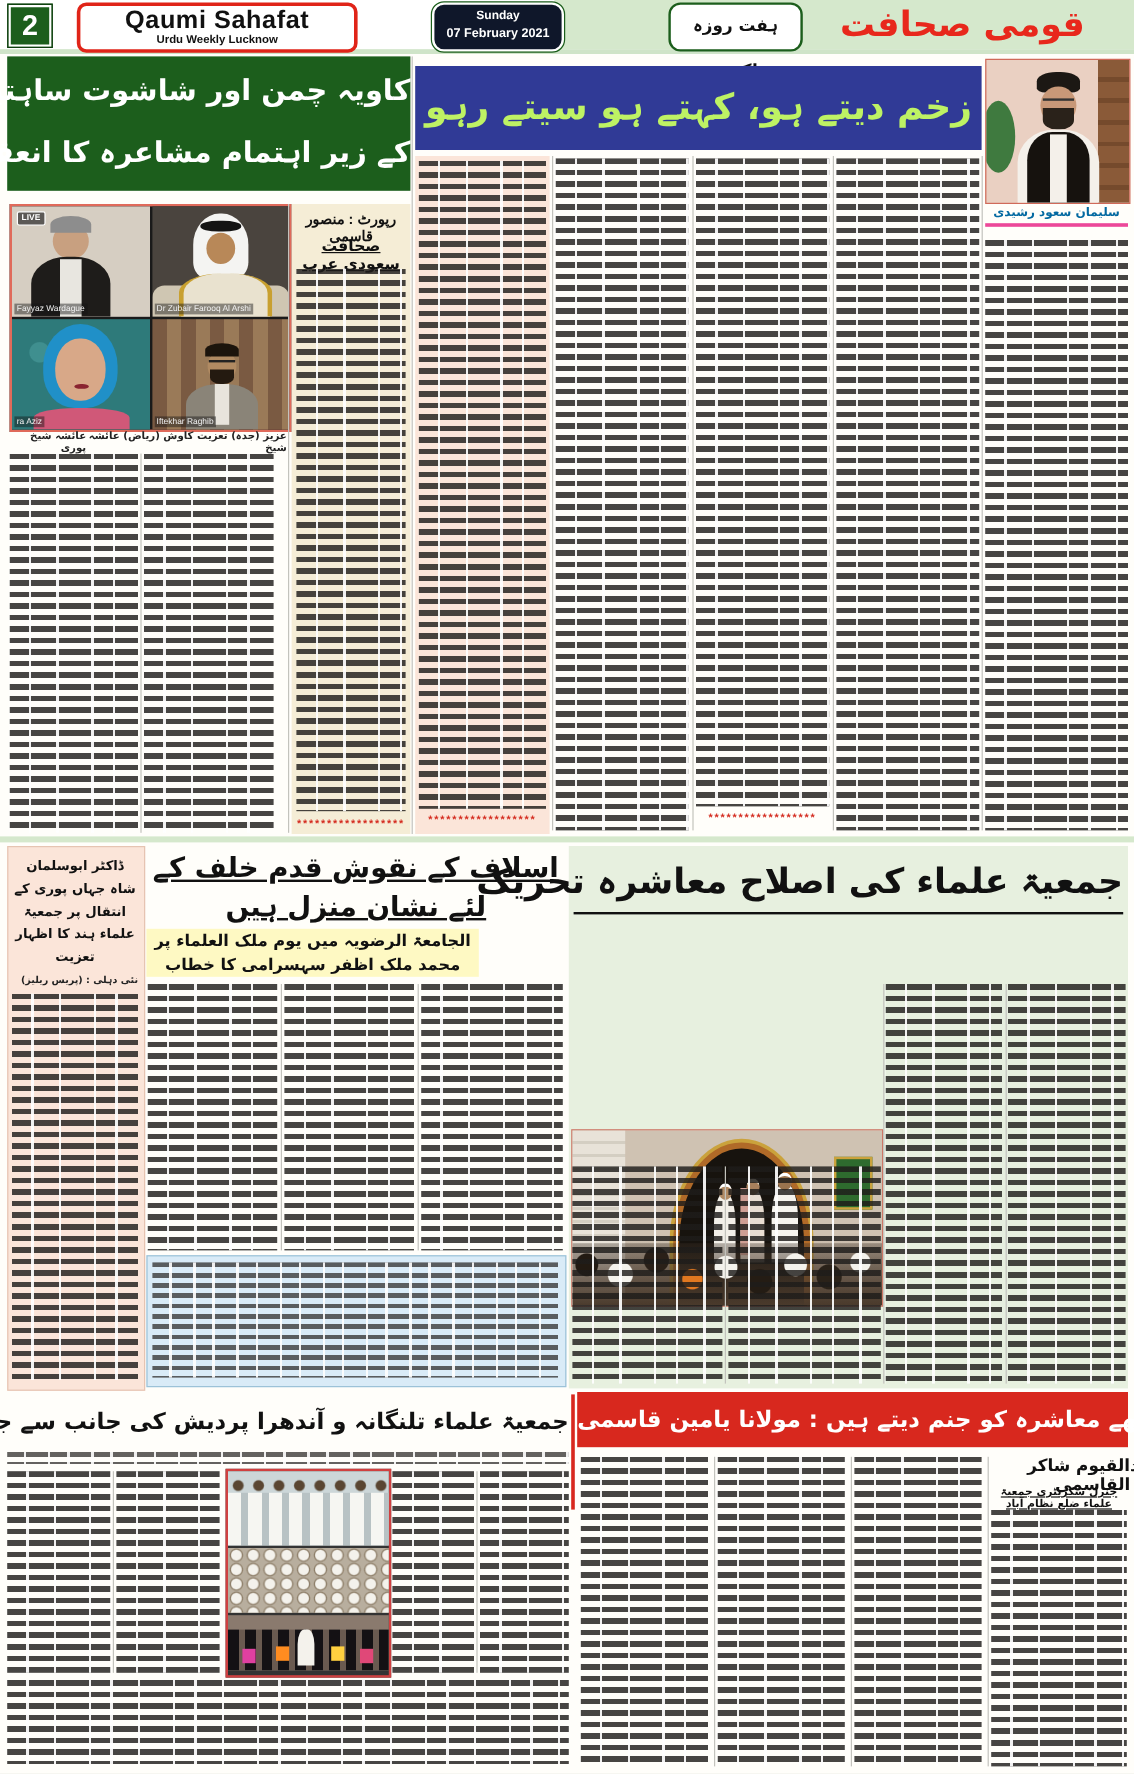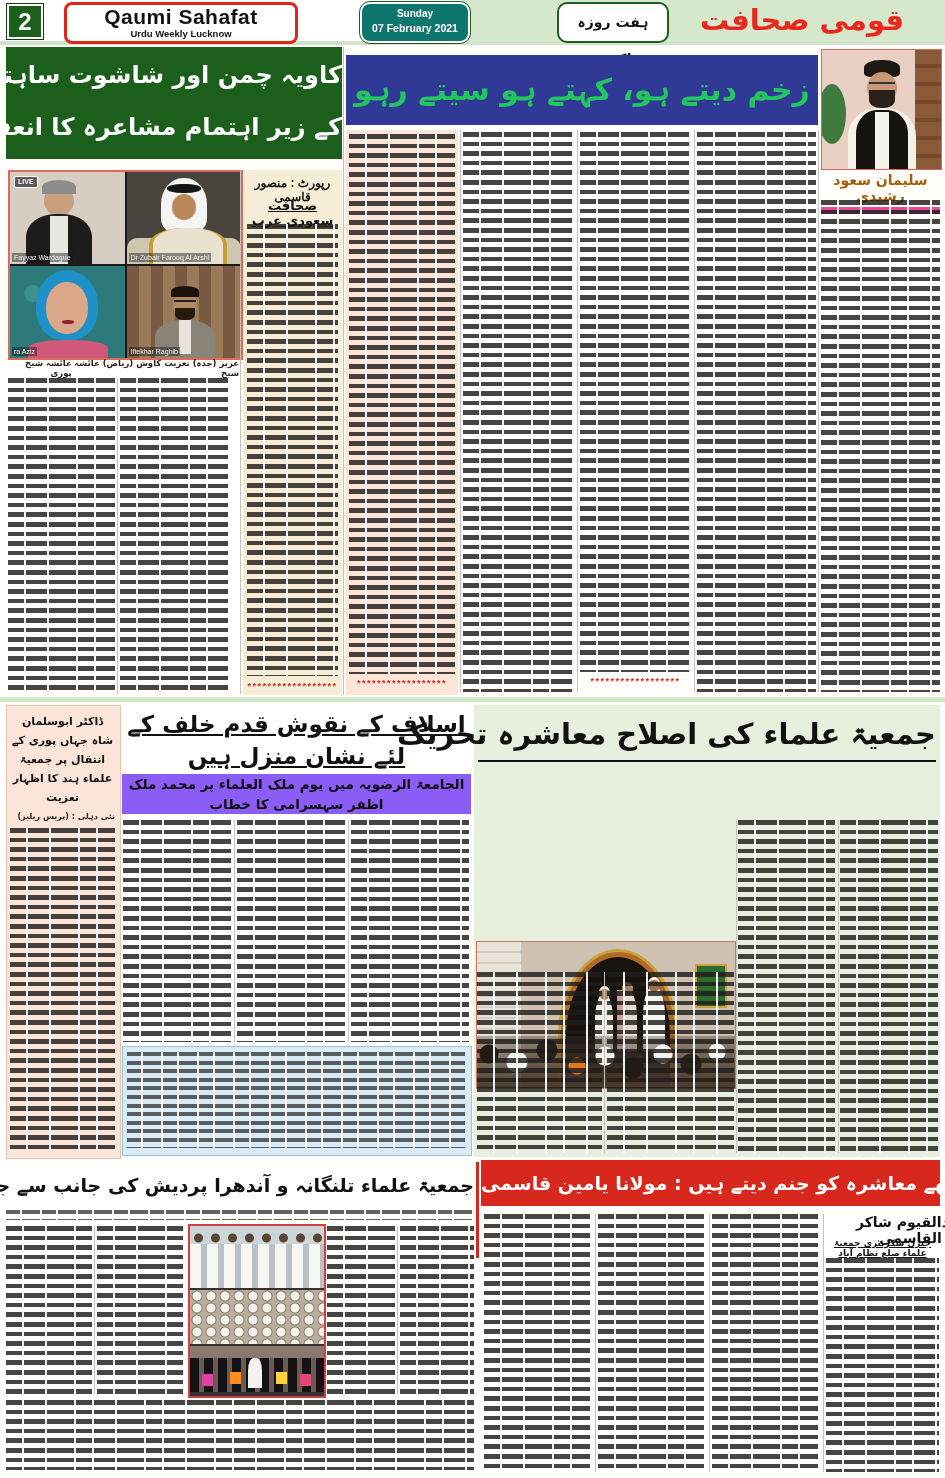--- a/index.html
+++ b/index.html
@@ -41,21 +41,21 @@
 
   <div class="abs ctr" style="left:6px;top:3px;width:36px;height:35px;background:#1c5e1c;border:1px solid #0e3e0e;box-shadow:inset 0 0 0 2px #fff;">
     <span class="lat" style="color:#fff;font-weight:bold;font-size:24px;line-height:35px;">2</span>
   </div>
 
   <div class="abs ctr" style="left:64px;top:2px;width:228px;height:36px;background:#fff;border:3px solid #e02418;border-radius:8px;">
     <div class="lat" style="font-size:21px;font-weight:bold;color:#111;line-height:23px;letter-spacing:.5px;">Qaumi Sahafat</div>
     <div class="lat" style="font-size:9.5px;font-weight:bold;color:#111;line-height:11px;">Urdu Weekly Lucknow</div>
   </div>
 
-  <div class="abs ctr" style="left:360px;top:2px;width:106px;height:37px;background:#0f766e;border:2px solid #fff;outline:1px solid #1c5e1c;border-radius:10px;">
+  <div class="abs ctr" style="left:360px;top:2px;width:106px;height:37px;background:#0f172a;border:2px solid #fff;outline:1px solid #1c5e1c;border-radius:10px;">
     <div class="lat" style="color:#fff;font-size:10px;font-weight:bold;line-height:16px;margin-top:2px;">Sunday</div>
     <div class="lat" style="color:#fff;font-size:10.5px;font-weight:bold;line-height:12px;">07 February 2021</div>
   </div>
 
   <div class="abs ctr" style="left:557px;top:2px;width:108px;height:37px;background:#fff;border:2px solid #1c5e1c;border-radius:10px;">
     <span class="urdu" style="font-size:14px;font-weight:bold;color:#111;line-height:37px;">ہفت روزہ لکھنؤ</span>
   </div>
 
   <div class="abs urdu" style="left:700px;top:0;width:238px;height:41px;color:#e8281c;font-size:29px;font-weight:bold;line-height:41px;text-align:left;">قومی صحافت</div>
 
@@ -115,35 +115,35 @@
   </div>
 
   <div class="abs tx" style="left:8px;top:378px;width:107px;height:316px;"></div>
   <div class="abs tx" style="left:120px;top:378px;width:108px;height:316px;"></div>
   <div class="abs vrule" style="left:117px;top:378px;height:316px;"></div>
   <div class="abs vrule" style="left:240px;top:170px;height:524px;"></div>
 
   <div class="abs vrule" style="left:343px;top:47px;height:648px;"></div>
 
   <div class="abs ctr" style="left:346px;top:55px;width:472px;height:70px;background:#303a96;">
-    <span class="urdu" style="color:#22c55e;font-size:30px;font-weight:bold;line-height:70px;white-space:nowrap;">زخم دیتے ہو، کہتے ہو سیتے رہو</span>
+    <span class="urdu" style="color:#bef264;font-size:30px;font-weight:bold;line-height:70px;white-space:nowrap;">زخم دیتے ہو، کہتے ہو سیتے رہو</span>
   </div>
 
   <div class="abs cell" style="left:821px;top:49px;width:119px;height:119px;border:1px solid #d06a5a;background:#ead0c2;">
     <div class="abs" style="left:-4px;top:34px;width:28px;height:60px;background:#3f7a3f;border-radius:50%;"></div>
     <div class="abs" style="right:0;top:0;width:26px;height:100%;background:repeating-linear-gradient(180deg,#8a5a38 0 14px,#754a2c 14px 18px);"></div>
     <div class="abs" style="left:42px;top:10px;width:36px;height:17px;background:#1c1814;border-radius:45% 45% 20% 20%;"></div>
     <div class="ph-head" style="left:45px;top:22px;width:30px;height:32px;background:#c89878;"></div>
     <div class="abs" style="left:47px;top:32px;width:26px;height:5px;border-top:2px solid #333;"></div>
     <div class="abs" style="left:47px;top:40px;width:26px;height:18px;background:#2a221a;border-radius:0 0 45% 45%;"></div>
     <div class="ph-body" style="left:26px;top:58px;width:68px;height:61px;background:#f4f0ea;"></div>
     <div class="abs" style="left:34px;top:60px;width:52px;height:59px;background:#16120e;border-radius:40% 40% 0 0;"></div>
     <div class="abs" style="left:53px;top:62px;width:14px;height:57px;background:#f4f0ea;"></div>
   </div>
-  <div class="abs ctr urdu" style="left:821px;top:172px;width:119px;font-size:14px;font-weight:bold;color:#a16207;border-bottom:7px solid #ec4899;padding-bottom:3px;">سلیمان سعود رشیدی</div>
+  <div class="abs ctr urdu" style="left:821px;top:172px;width:119px;font-size:10px;font-weight:bold;color:#0369a1;border-bottom:3px solid #ec4899;padding-bottom:3px;">سلیمان سعود رشیدی</div>
 
   <div class="abs" style="left:346px;top:130px;width:112px;height:565px;background:#fbe5d9;"></div>
   <div class="abs tx" style="left:349px;top:134px;width:106px;height:540px;"></div>
   <div class="abs stars lat" style="left:346px;top:678px;width:112px;">******************</div>
 
   <div class="abs tx" style="left:463px;top:132px;width:111px;height:560px;"></div>
   <div class="abs tx" style="left:580px;top:132px;width:111px;height:540px;"></div>
   <div class="abs stars lat" style="left:580px;top:676px;width:111px;">******************</div>
   <div class="abs tx" style="left:697px;top:132px;width:119px;height:560px;"></div>
   <div class="abs tx" style="left:821px;top:200px;width:119px;height:492px;"></div>
@@ -154,21 +154,21 @@
   <div class="abs vrule" style="left:818px;top:130px;height:562px;"></div>
 
   <div class="abs" style="left:0;top:697px;width:945px;height:5px;background:#d5e8cc;"></div>
 
   <div class="abs" style="left:6px;top:705px;width:113px;height:452px;background:#fbe5d9;border:1px solid #e6c4b2;"></div>
   <div class="abs ctr urdu" style="left:10px;top:712px;width:105px;font-size:11px;font-weight:bold;color:#111;line-height:19px;">ڈاکٹر ابوسلمان شاہ جہاں پوری کے انتقال پر جمعیۃ علماء ہند کا اظہار تعزیت</div>
   <div class="abs urdu" style="left:10px;top:812px;width:105px;font-size:8px;font-weight:bold;color:#222;">نئی دہلی : (پریس ریلیز)</div>
   <div class="abs tx" style="left:10px;top:828px;width:105px;height:322px;"></div>
 
   <div class="abs ctr urdu" style="left:122px;top:708px;width:349px;font-size:23px;font-weight:bold;color:#111;line-height:32px;text-decoration:underline;text-align:center;">اسلاف کے نقوش قدم خلف کے لئے نشان منزل ہیں</div>
-  <div class="abs ctr urdu" style="left:122px;top:774px;width:349px;height:40px;background:#8b5cf6;font-size:13.5px;font-weight:bold;color:#111;line-height:20px;">الجامعۃ الرضویہ میں یوم ملک العلماء پر محمد ملک اظفر سہسرامی کا خطاب</div>
+  <div class="abs ctr urdu" style="left:122px;top:774px;width:277px;height:40px;background:#fef9c3;font-size:13.5px;font-weight:bold;color:#111;line-height:20px;">الجامعۃ الرضویہ میں یوم ملک العلماء پر محمد ملک اظفر سہسرامی کا خطاب</div>
 
   <div class="abs tx" style="left:123px;top:820px;width:108px;height:222px;"></div>
   <div class="abs tx" style="left:237px;top:820px;width:108px;height:222px;"></div>
   <div class="abs tx" style="left:351px;top:820px;width:118px;height:222px;"></div>
   <div class="abs vrule" style="left:234px;top:820px;height:222px;"></div>
   <div class="abs vrule" style="left:348px;top:820px;height:222px;"></div>
 
   <div class="abs" style="left:122px;top:1046px;width:348px;height:108px;background:#d9ebf7;border:1px solid #9cc2d8;"></div>
   <div class="abs tx-lite" style="left:127px;top:1052px;width:338px;height:96px;"></div>
 

